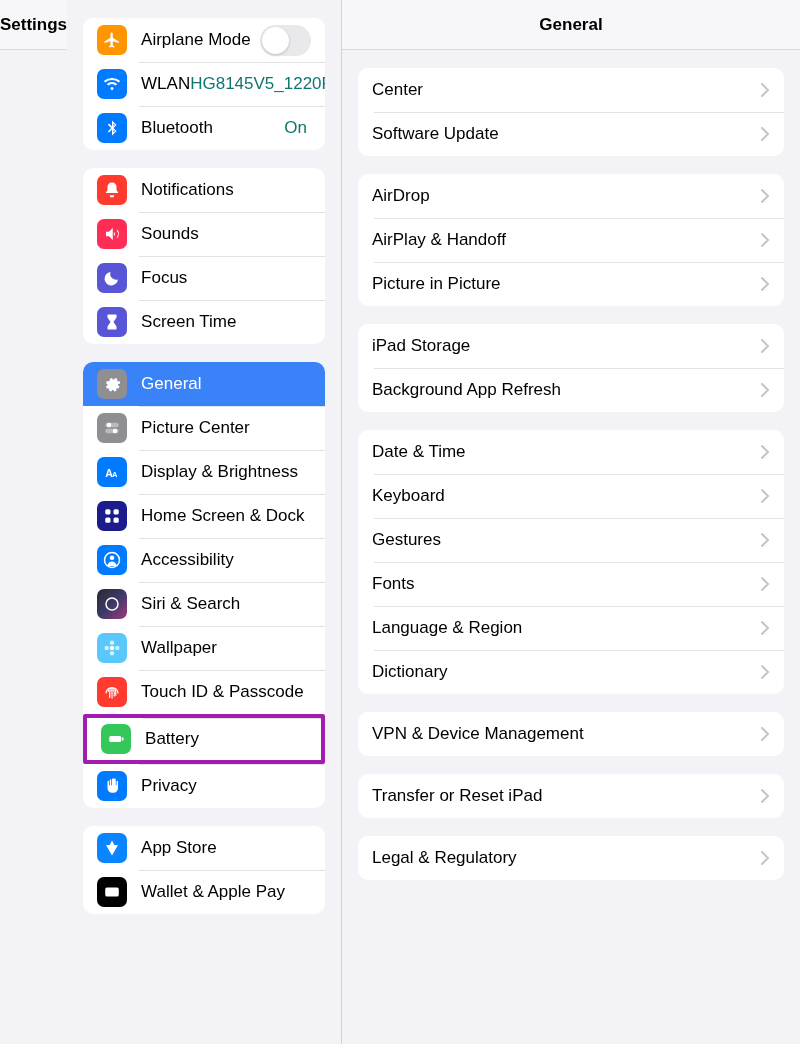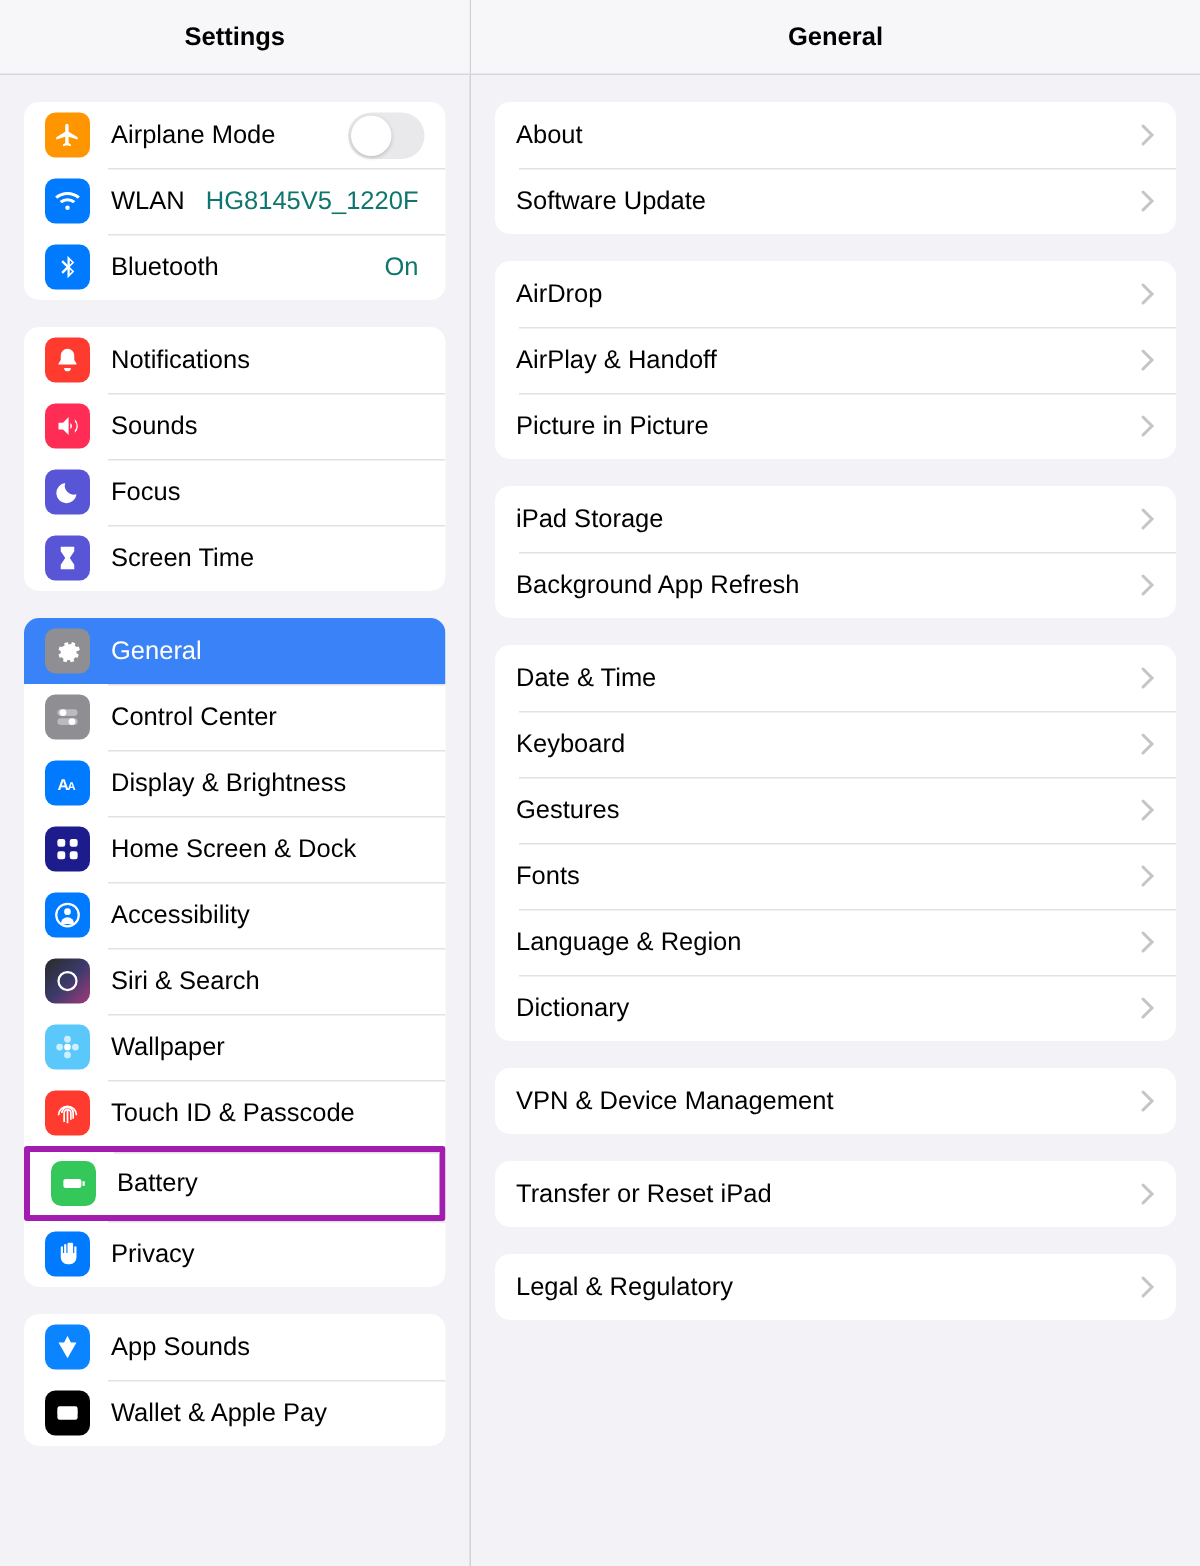--- a/index.html
+++ b/index.html
@@ -7,25 +7,25 @@
   font-family: -apple-system, "Helvetica Neue", Arial, sans-serif;
   background: #f2f2f7;
   width: 800px;
   height: 1044px;
   overflow: hidden;
   font-size: 17px;
   color: #000;
 }
 .container { display: flex; width: 100%; height: 100%; }
 .sidebar {
-  width: 314px;
+  width: 342px;
   background: #f2f2f7;
   border-right: 1px solid #d1d1d6;
   display: flex;
-  flex-direction: column;
+  flex-direction: row;
 }
 .detail {
   flex: 1;
   background: #f2f2f7;
   display: flex;
   flex-direction: column;
 }
 .header {
   height: 50px;
   display: flex;
@@ -183,21 +183,21 @@
           </div>
           <div class="row">
             <div class="icon bg-gray">
               <svg viewBox="0 0 24 24">
                 <rect x="3" y="5" width="18" height="6" rx="3" fill="currentColor" opacity=".4"></rect>
                 <circle cx="8" cy="8" r="3" fill="currentColor"></circle>
                 <rect x="3" y="13" width="18" height="6" rx="3" fill="currentColor" opacity=".4"></rect>
                 <circle cx="16" cy="16" r="3" fill="currentColor"></circle>
               </svg>
             </div>
-            <span class="label">Control Center</span>
+            <span class="label">Picture Center</span>
           </div>
           <div class="row">
             <div class="icon bg-blue">
               <svg viewBox="0 0 24 24">
                 <text x="3" y="18" font-size="14" fill="currentColor" font-weight="bold">A</text>
                 <text x="12" y="18" font-size="10" fill="currentColor" font-weight="bold">A</text>
               </svg>
             </div>
             <span class="label">Display &amp; Brightness</span>
           </div>
@@ -268,42 +268,42 @@
             <span class="label">Privacy</span>
           </div>
         </div>
         <div class="group">
           <div class="row">
             <div class="icon bg-bluealt">
               <svg viewBox="0 0 24 24">
                 <path fill="currentColor" d="M12 2l3 6h5l-8 14-8-14h5l3-6z"></path>
               </svg>
             </div>
-            <span class="label">App Sounds</span>
+            <span class="label">App Store</span>
           </div>
           <div class="row">
             <div class="icon bg-black">
               <svg viewBox="0 0 24 24">
                 <rect x="3" y="6" width="18" height="12" rx="2" fill="currentColor"></rect>
                 <rect x="3" y="10" width="18" height="3" fill="#fff" opacity=".5"></rect>
               </svg>
             </div>
             <span class="label">Wallet &amp; Apple Pay</span>
           </div>
         </div>
       </div>
   </div>
   <div class="detail">
     <div class="header">
       <span class="header-title">General</span>
     </div>
     <div class="scroll" id="detail-scroll">
         <div class="group">
           <div class="row">
-            <span class="label">About</span>
+            <span class="label">Center</span>
             <span class="chevron">
               <svg viewBox="0 0 10 16">
                 <path fill="none" stroke="currentColor" stroke-width="2" stroke-linecap="round" d="M2 2l6 6-6 6"></path>
               </svg>
             </span>
           </div>
           <div class="row">
             <span class="label">Software Update</span>
             <span class="chevron">
               <svg viewBox="0 0 10 16">

